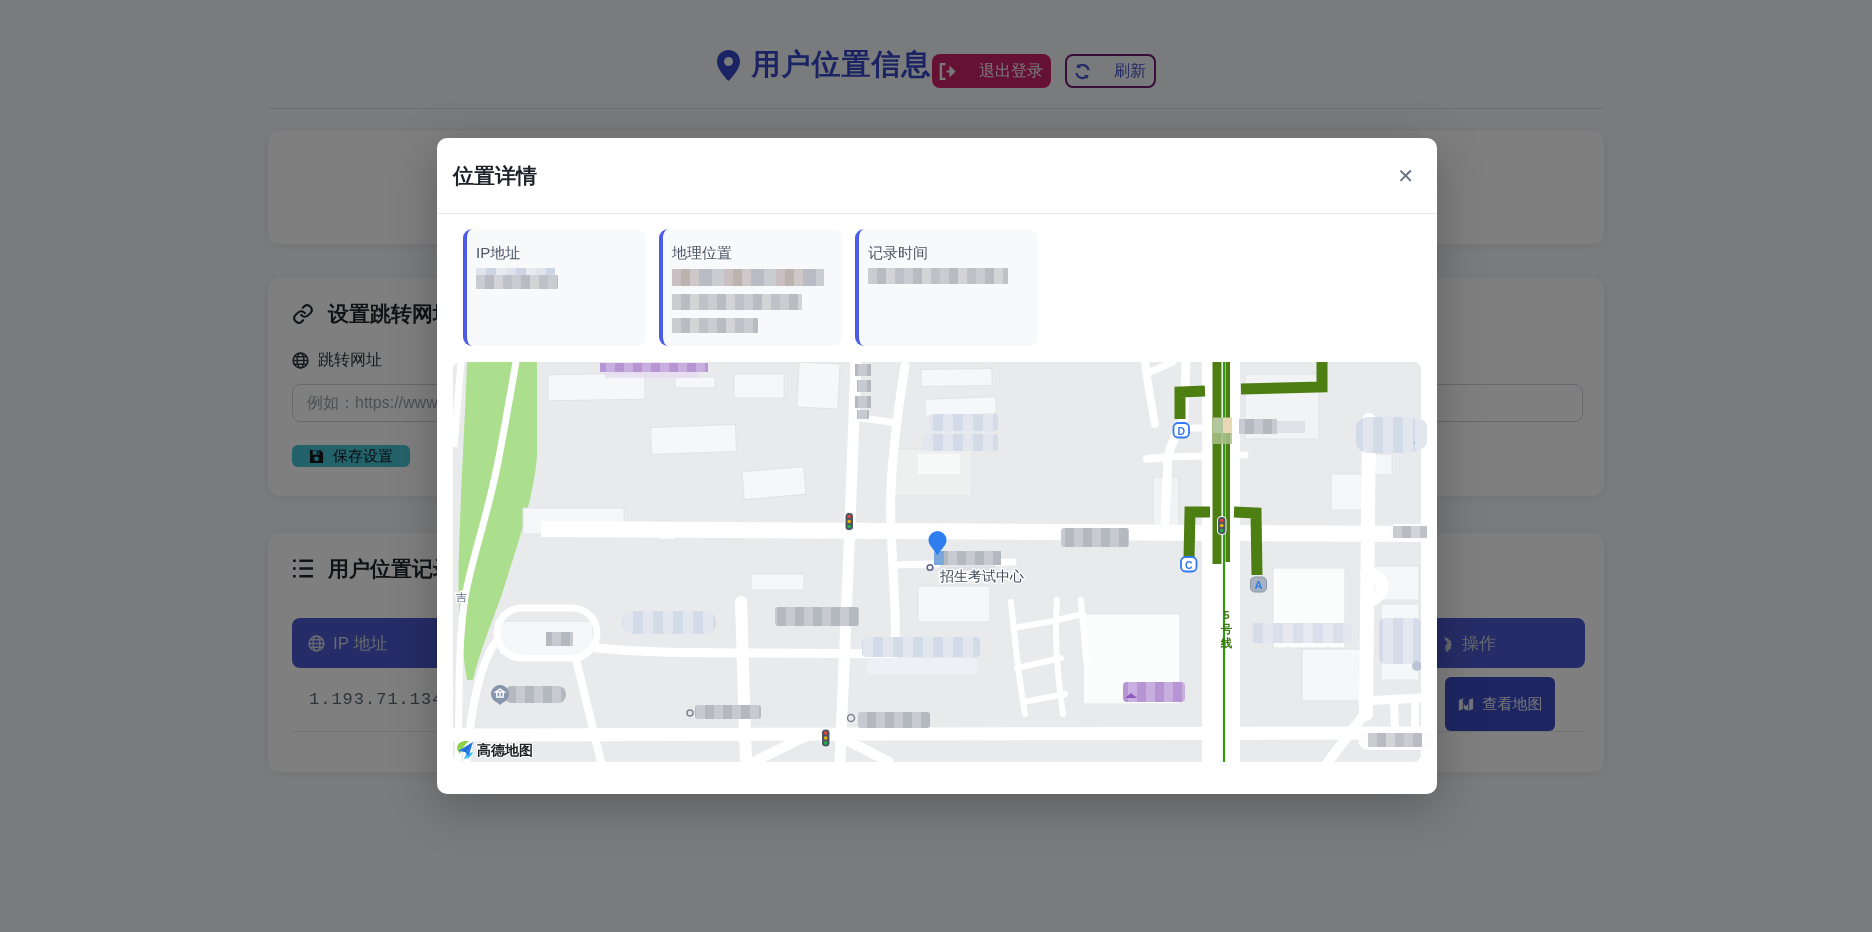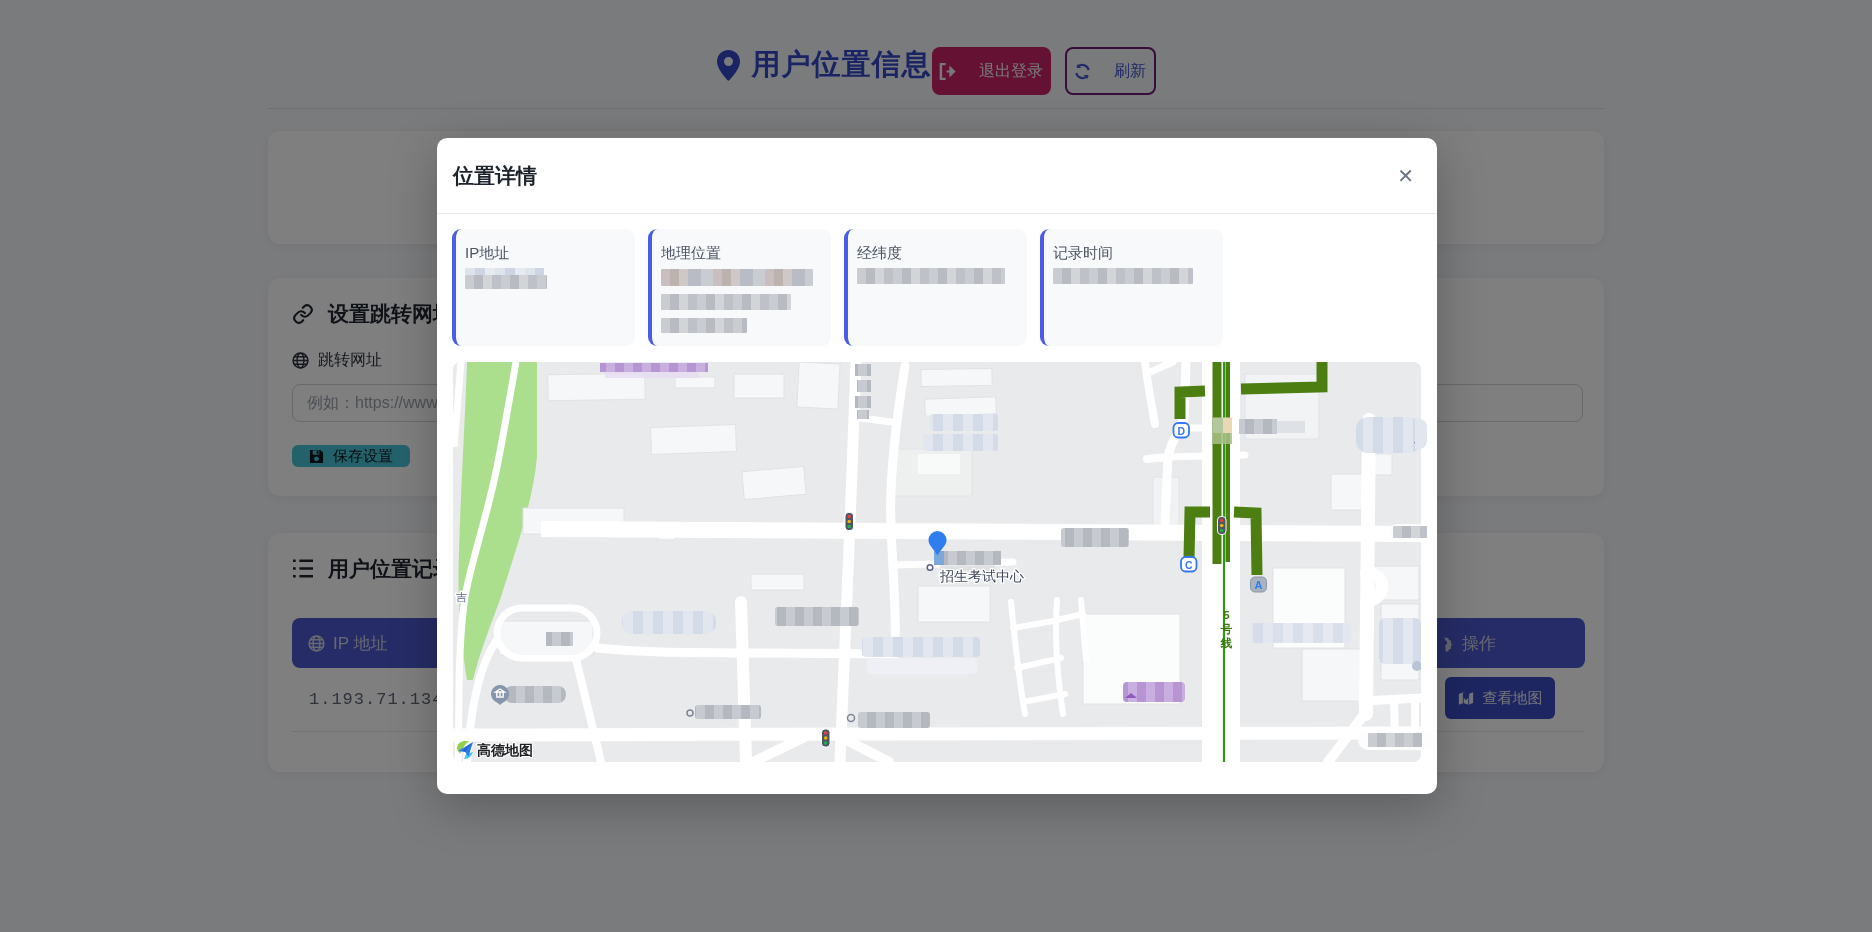--- a/index.html
+++ b/index.html
@@ -5,47 +5,47 @@
 <style>
   * { margin:0; padding:0; box-sizing:border-box; }
   html,body { width:1872px; height:932px; overflow:hidden; }
   body { font-family:"Liberation Sans", sans-serif; background:#f5f6f8; position:relative; }
   .container { width:1336px; margin:0 auto; padding-top:36px; position:relative; }
   
   .hdr { display:flex; align-items:center; justify-content:center; height:58px; }
   .hdr-left { display:flex; align-items:center; gap:12px; }
   .hdr-left h1 { font-size:29px; font-weight:bold; color:#3447c6; letter-spacing:1px; }
   .btns { display:flex; gap:14px; margin-top:12px; }
-  .btn { display:flex; align-items:center; justify-content:center; gap:23px; height:48px; border-radius:8px; font-size:16px; cursor:pointer; }
+  .btn { display:flex; align-items:center; justify-content:center; gap:23px; height:34px; border-radius:8px; font-size:16px; cursor:pointer; }
   .btn-logout { width:119px; background:#cb2268; color:#f0f0f2; }
   .btn-refresh { width:91px; background:#f3f4f6; border:2px solid #701a75; color:#4456ce; }
   .hr { border:none; border-top:1px solid #dcdfe4; margin-top:14px; }
   .card { background:#fff; border-radius:12px; box-shadow:0 2px 8px rgba(30,40,90,0.06); }
   .card1 { margin-top:22px; height:113px; }
   .card2 { margin-top:34px; height:218px; padding:22px 24px; }
   .card3 { margin-top:37px; height:239px; padding:22px 24px; }
   .sec-title { display:flex; align-items:center; gap:14px; font-size:21px; font-weight:bold; color:#1f2630; }
   .lbl { display:flex; align-items:center; gap:9px; font-size:16px; color:#2c3340; margin-top:22px; }
   .inp { margin-top:13px; width:1291px; height:38px; border:1px solid #ced3da; border-radius:8px; padding:0 14px; font-size:16px; color:#9aa1ab; display:flex; align-items:center; background:#fff; }
   .btn-save { margin-top:23px; width:118px; height:22px; background:#49c4d6; border-radius:6px; color:#10181d; font-size:15px; display:flex; align-items:center; justify-content:center; gap:9px; }
   
   .thead { margin-top:35px; width:1293px; height:50px; background:#4d58cf; border-radius:8px; display:flex; align-items:center; color:#cdd2de; font-size:17px; }
   .th1 { display:flex; align-items:center; gap:8px; padding-left:16px; width:578px; }
   .th2 { display:flex; align-items:center; gap:8px; padding-left:567px; }
   .trow { height:64px; display:flex; align-items:center; border-bottom:1px solid #e4e7ea; width:1293px; position:relative; }
   .ip { font-family:"Liberation Mono", monospace; font-size:17px; color:#5d6678; padding-left:17px; letter-spacing:1px; }
-  .btn-map { position:absolute; left:1153px; top:9px; width:110px; height:42px; background:#3d4cc4; border-radius:6px; color:#e8eaf2; font-size:15px; display:flex; align-items:center; justify-content:center; gap:9px; }
+  .btn-map { position:absolute; left:1153px; top:9px; width:110px; height:54px; background:#3d4cc4; border-radius:6px; color:#e8eaf2; font-size:15px; display:flex; align-items:center; justify-content:center; gap:9px; }
   
   .overlay { position:absolute; inset:0; background:rgba(0,0,0,0.5); z-index:10; }
   
   .modal { position:absolute; left:437px; top:138px; width:1000px; height:656px; background:#fff; border-radius:10px; z-index:20; box-shadow:0 12px 48px rgba(0,0,0,0.25); }
   .m-head { height:76px; display:flex; align-items:center; justify-content:space-between; padding:8px 16px; border-bottom:1px solid #e7e9ec; }
   .m-head h2 { font-size:21px; font-weight:bold; color:#1d232b; }
   .m-close { font-size:20px; color:#6b7280; margin-right:7px; }
-  .m-cards { display:flex; gap:13px; padding:15px 15px 0 15px; }
+  .m-cards { display:flex; gap:13px; padding:15px 15px 0 26px; }
   .m-card { width:183px; height:117px; background:#f8f9fb; border-left:4px solid #4a5ce8; border-radius:9px; padding:15px 10px 15px 9px; }
   .m-card .k { font-size:15px; color:#4b5563; }
   .mosaic { margin-top:5px; }
   .mrow { border-radius:1px; background-image:repeating-linear-gradient(90deg,#c9ccd1 0 9px,#b8bbc1 9px 18px,#d2d4d8 18px 27px,#bec1c7 27px 36px); }
   .mrow.lite { background-image:repeating-linear-gradient(90deg,#dfe3ec 0 10px,#cdd4e3 10px 20px,#e7eaf1 20px 30px); }
   .map-wrap { margin:16px 16px 0 16px; border-radius:8px; overflow:hidden; width:968px; height:400px; position:relative; background:#e9eaec; }
 </style>
 </head>
 <body>
   <div class="container">
@@ -155,26 +155,20 @@
         <div class="mrow lite" style="width:79px;height:7px;"></div>
         <div class="mrow" style="width:82px;height:14px;"></div>
         </div>
       </div>
       <div class="m-card">
         <div class="k">地理位置</div>
         <div class="mosaic" style="margin-top:6px;">
         <div class="mrow" style="width:152px;height:17px;background-image:repeating-linear-gradient(90deg,#c9bfc0 0 9px,#bdb3ae 9px 18px,#cfc8c9 18px 27px,#b9bcc4 27px 40px,#c9ccd1 40px 52px);"></div>
         <div class="mrow" style="width:130px;height:16px;margin-top:8px;"></div>
         <div class="mrow" style="width:86px;height:15px;margin-top:8px;"></div>
-        </div>
-      </div>
-      <div class="m-card">
-        <div class="k">经纬度</div>
-        <div class="mosaic">
-        <div class="mrow" style="width:148px;height:16px;"></div>
         </div>
       </div>
       <div class="m-card">
         <div class="k">记录时间</div>
         <div class="mosaic">
         <div class="mrow" style="width:140px;height:16px;"></div>
         </div>
       </div>
     </div>
     <div class="spill" style="position:absolute;left:978px;top:281px;width:12px;height:30px;background:#e2e6ef;border-radius:0 8px 8px 0;z-index:5;"></div>

